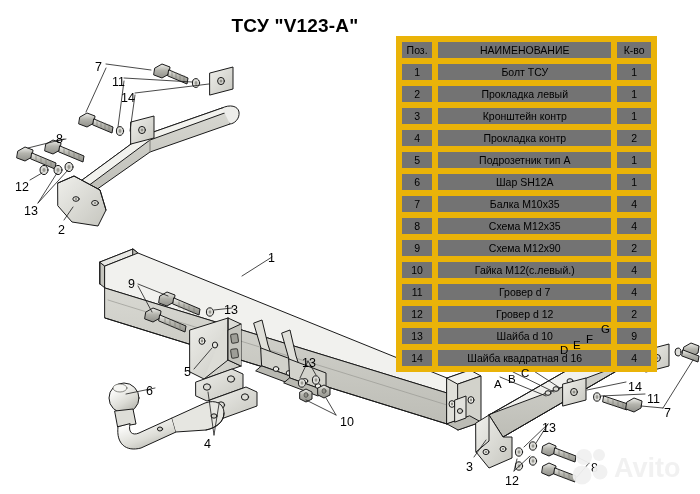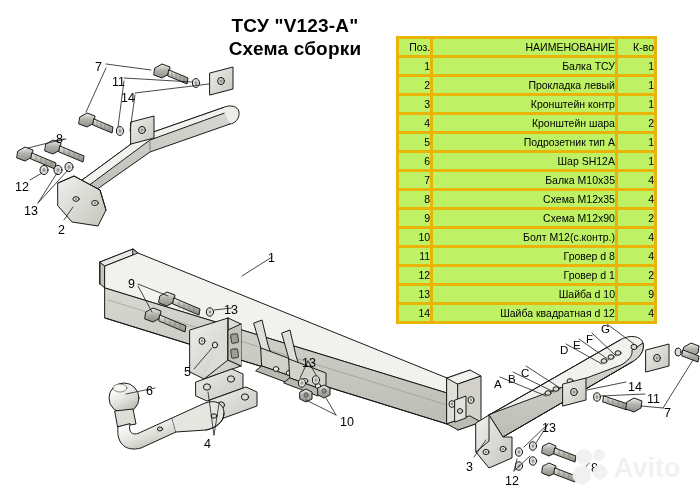--- a/index.html
+++ b/index.html
@@ -11,22 +11,22 @@
   #root{position:absolute;left:0;top:0;width:700px;height:494px;}
   svg.stage{position:absolute;left:0;top:0;width:700px;height:494px;}
 
   
   .title-block{position:absolute;left:190px;top:14px;width:210px;text-align:center;}
   .title-line{font-size:19px;font-weight:700;letter-spacing:.2px;line-height:23px;color:#000;}
 
   
   .parts-table{position:absolute;left:396px;top:36px;width:261px;border-collapse:collapse;}
   .parts-table td,.parts-table th{
-    border:3px solid #eab308;font-size:10.5px;font-weight:400;color:#000;
-    padding:0;height:16px;line-height:16px;text-align:right;background:#bef264;
+    border:6px solid #eab308;font-size:10.5px;font-weight:400;color:#000;
+    padding:0;height:16px;line-height:16px;text-align:center;background:#737373;
   }
   .parts-table th{font-size:10.5px;font-weight:400;}
   .col-pos{width:34px;}
   .col-name{width:208px;}
   .col-qty{width:43px;}
 
   
   .callout{position:absolute;font-size:12.5px;color:#000;line-height:12px;white-space:nowrap;}
   .callout.letter{font-size:11.5px;}
 
@@ -342,50 +342,49 @@
           <path d="M589,463 L577,477"></path>
           <path d="M474,457 L486,440"></path>
         </g>
       </g>
 
     </g>
   </svg>
 
   <div class="title-block">
     <div class="title-line">ТСУ "V123-А"</div>
-    <div class="title-line">Схема сборки</div>
   </div>
 
   <table class="parts-table">
     <thead>
       <tr>
         <th class="col-pos">Поз.</th>
         <th class="col-name">НАИМЕНОВАНИЕ</th>
         <th class="col-qty">К-во</th>
       </tr>
     </thead>
     <tbody id="parts-body">
         <tr>
           <td class="col-pos">1</td>
-          <td class="col-name">Балка ТСУ</td>
+          <td class="col-name">Болт ТСУ</td>
           <td class="col-qty">1</td>
         </tr>
         <tr>
           <td class="col-pos">2</td>
           <td class="col-name">Прокладка левый</td>
           <td class="col-qty">1</td>
         </tr>
         <tr>
           <td class="col-pos">3</td>
           <td class="col-name">Кронштейн контр</td>
           <td class="col-qty">1</td>
         </tr>
         <tr>
           <td class="col-pos">4</td>
-          <td class="col-name">Кронштейн шара</td>
+          <td class="col-name">Прокладка контр</td>
           <td class="col-qty">2</td>
         </tr>
         <tr>
           <td class="col-pos">5</td>
           <td class="col-name">Подрозетник тип А</td>
           <td class="col-qty">1</td>
         </tr>
         <tr>
           <td class="col-pos">6</td>
           <td class="col-name">Шар SH12A</td>
@@ -401,41 +400,41 @@
           <td class="col-name">Схема М12х35</td>
           <td class="col-qty">4</td>
         </tr>
         <tr>
           <td class="col-pos">9</td>
           <td class="col-name">Схема М12х90</td>
           <td class="col-qty">2</td>
         </tr>
         <tr>
           <td class="col-pos">10</td>
-          <td class="col-name">Болт М12(с.контр.)</td>
+          <td class="col-name">Гайка М12(с.левый.)</td>
           <td class="col-qty">4</td>
         </tr>
         <tr>
           <td class="col-pos">11</td>
-          <td class="col-name">Гровер d 8</td>
+          <td class="col-name">Гровер d 7</td>
           <td class="col-qty">4</td>
         </tr>
         <tr>
           <td class="col-pos">12</td>
-          <td class="col-name">Гровер d 1</td>
+          <td class="col-name">Гровер d 12</td>
           <td class="col-qty">2</td>
         </tr>
         <tr>
           <td class="col-pos">13</td>
           <td class="col-name">Шайба d 10</td>
           <td class="col-qty">9</td>
         </tr>
         <tr>
           <td class="col-pos">14</td>
-          <td class="col-name">Шайба квадратная d 12</td>
+          <td class="col-name">Шайба квадратная d 16</td>
           <td class="col-qty">4</td>
         </tr>
       </tbody>
   </table>
 
   <div id="callout-layer">
       <div class="callout" style="left: 95px; top: 61px;">7</div>
       <div class="callout" style="left: 112px; top: 76px;">11</div>
       <div class="callout" style="left: 121px; top: 92px;">14</div>
       <div class="callout" style="left: 56px; top: 133px;">8</div>

